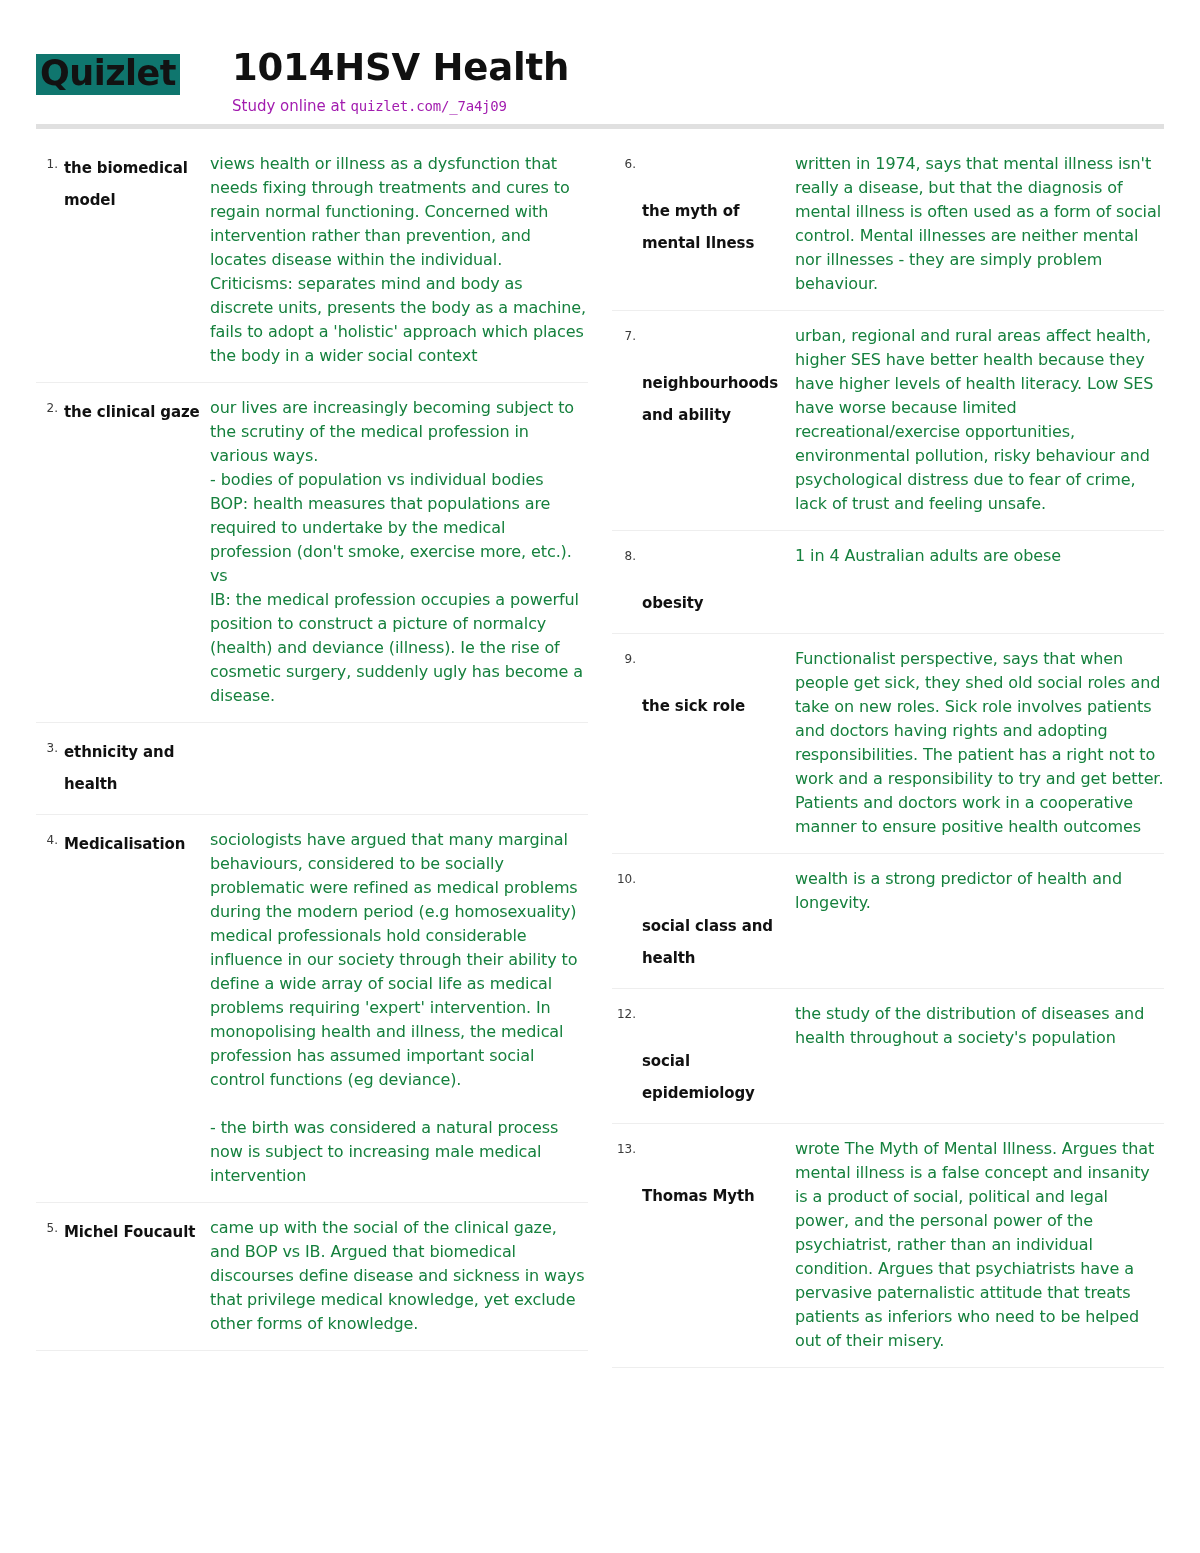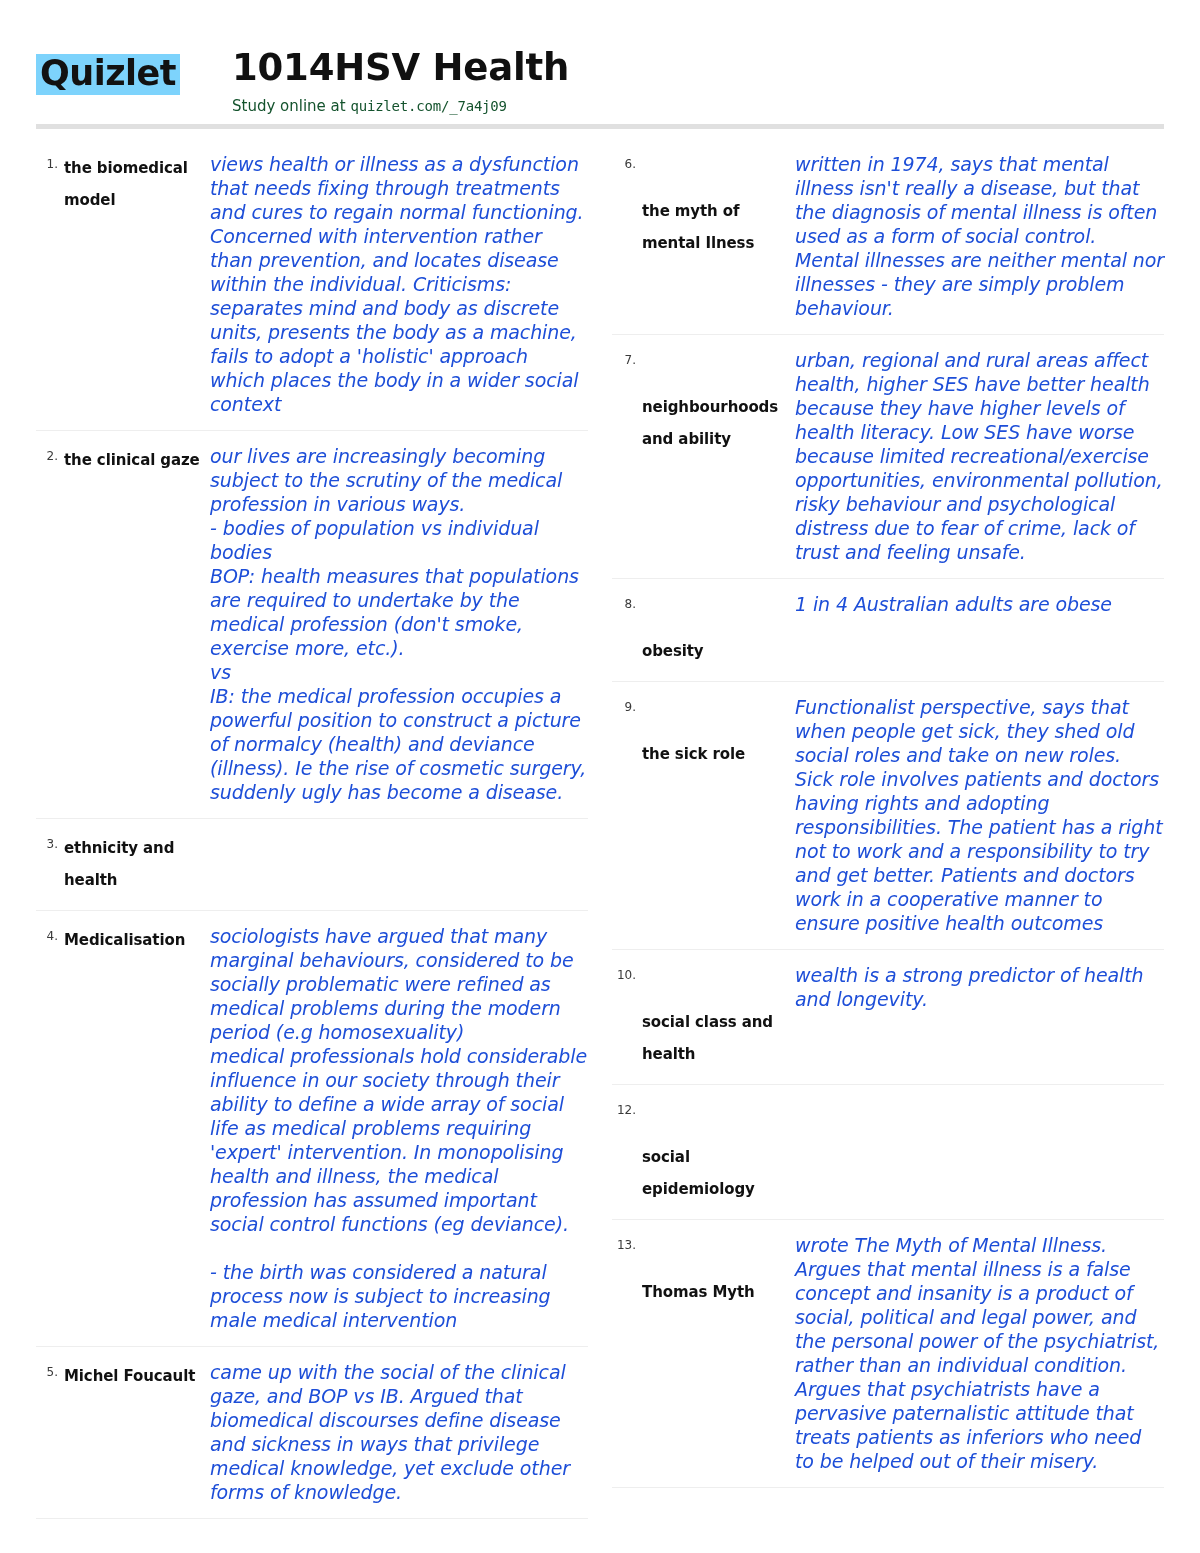--- a/index.html
+++ b/index.html
@@ -33,21 +33,21 @@
     display: flex;
     align-items: flex-start;
   }
   .logo-wrap {
     width: 196px;
     padding-top: 10px;
     flex: 0 0 196px;
   }
   .logo {
     display: inline-block;
-    background: #7dd3fc;
+    background: #0f766e;
     color: #121212;
     font-size: 35px;
     font-weight: 700;
     letter-spacing: -0.5px;
     line-height: 1.08;
     padding: 1px 4px 2px 4px;
     font-family: "DejaVu Sans", "Liberation Sans", sans-serif;
   }
   .header-text {
     flex: 1 1 auto;
@@ -56,21 +56,21 @@
   .doc-title {
     font-size: 37px;
     font-weight: 700;
     color: #101010;
     line-height: 1.2;
     letter-spacing: -0.2px;
     margin: 0 0 7px 0;
   }
   .doc-sub {
     font-size: 15px;
-    color: #14532d;
+    color: #a21caf;
     line-height: 1.2;
     white-space: nowrap;
   }
   .doc-sub .url {
     font-family: "DejaVu Sans Mono", "Liberation Mono", monospace;
     font-size: 14px;
     letter-spacing: -0.2px;
   }
 
   .header-rule {
@@ -122,26 +122,25 @@
     font-size: 15px;
     font-weight: 700;
     color: #111111;
     line-height: 32px;
     letter-spacing: -0.1px;
     padding-right: 8px;
     word-wrap: break-word;
   }
   .def {
     flex: 1 1 auto;
-    font-size: 19px;
-    color: #1d4ed8;
+    font-size: 16px;
+    color: #15803d;
     line-height: 24px;
     white-space: pre-line;
     letter-spacing: -0.1px;
-    font-style: italic;
   }
 
   .col.right .num { flex-basis: 24px; width: 24px; }
   .col.right .term { flex-basis: 145px; width: 145px; margin-top: 43px; }
 </style>
 </head>
 <body>
 
 <div class="page">
 
@@ -228,20 +227,21 @@
       <div class="term-row">
         <div class="num">10.</div>
         <div class="term">social class and health</div>
         <div class="def">wealth is a strong predictor of health and longevity.</div>
       </div>
 
 
       <div class="term-row">
         <div class="num">12.</div>
         <div class="term">social epidemiology</div>
+        <div class="def">the study of the distribution of diseases and health throughout a society's population</div>
       </div>
 
       <div class="term-row">
         <div class="num">13.</div>
         <div class="term">Thomas Myth</div>
         <div class="def">wrote The Myth of Mental Illness. Argues that mental illness is a false concept and insanity is a product of social, political and legal power, and the personal power of the psychiatrist, rather than an individual condition. Argues that psychiatrists have a pervasive paternalistic attitude that treats patients as inferiors who need to be helped out of their misery.</div>
       </div>
 
     </div>
 

